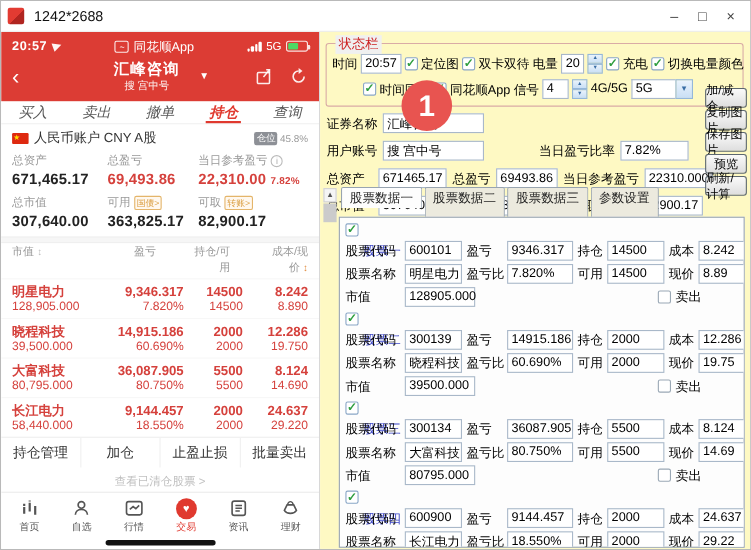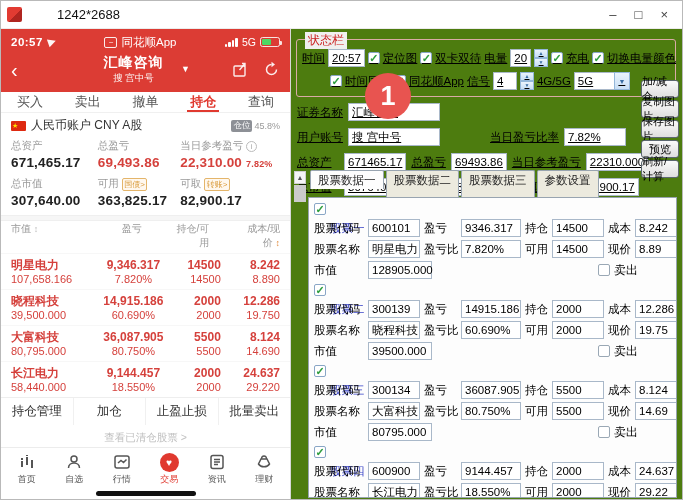--- a/index.html
+++ b/index.html
@@ -3,21 +3,21 @@
 <meta charset="utf-8">
 <style>
   * { box-sizing: border-box; margin: 0; padding: 0; }
   html,body { width:683px; height:500px; font-family:"Liberation Sans",sans-serif; background:#fff; }
   .window { width:683px; height:500px; border:1px solid #b9b9b9; display:flex; flex-direction:column; overflow:hidden; background:#fff; }
 
   
   .titlebar { height:28px; flex:0 0 auto; display:flex; align-items:center; padding:0 6px; background:#fff; border-bottom:1px solid #ececec; }
   .applogo { width:15px; height:15px; background:linear-gradient(135deg,#e23b32 55%,#b02520 55%); margin-right:5px; border-radius:2px; }
   .title-text { font-size:13px; color:#111; font-weight:bold; }
-  .title-res { font-size:13px; color:#111; margin-left:30px; }
+  .title-res { font-size:13px; color:#111; margin-left:4px; }
   .win-controls { margin-left:auto; display:flex; gap:18px; padding-right:8px; color:#444; font-size:13px; }
   .win-controls span { cursor:default; }
 
   .main { flex:1; display:flex; min-height:0; }
 
   
   .phone { width:290px; flex:0 0 auto; display:flex; flex-direction:column; background:#fff; border-right:1px solid #d8d8d8; overflow:hidden; }
   .ph-header { background:#dc3c34; color:#fff; padding:3px 10px 7px; }
   .ph-status { display:flex; align-items:center; font-size:11.5px; height:20px; }
   .ph-status .time { font-weight:bold; letter-spacing:.5px; }
@@ -32,21 +32,21 @@
   .ph-nav { display:flex; align-items:center; margin-top:2px; }
   .back { font-size:20px; line-height:18px; width:24px; color:#fff; }
   .nav-center { flex:1; text-align:center; position:relative; }
   .nav-title { font-size:14px; font-weight:bold; letter-spacing:1px; }
   .nav-sub { font-size:9.5px; opacity:.95; }
   .nav-caret { position:absolute; right:42px; top:10px; font-size:9px; }
   .nav-icons { display:flex; gap:14px; }
   .nav-icons svg { display:block; }
 
   .ph-tabs { display:flex; height:27px; align-items:stretch; font-size:13px; color:#555; border-bottom:1px solid #f0f0f0; }
-  .ph-tab { flex:1; display:flex; align-items:center; justify-content:center; position:relative; }
+  .ph-tab { flex:1; display:flex; align-items:center; justify-content:center; position:relative;font-style:italic; }
   .ph-tab.active { color:#e0392f; font-weight:bold; }
   .ph-tab.active::after { content:""; position:absolute; bottom:0; left:22%; right:22%; height:2px; background:#e0392f; }
 
   .acct { display:flex; align-items:center; padding:4px 10px 2px; font-size:12px; color:#333; }
   .flag { width:15px; height:10px; background:#de2910; color:#ffde00; font-size:7px; line-height:10px; padding-left:1px; margin-right:5px; border-radius:1px; }
   .pos-badge { margin-left:auto; display:flex; align-items:center; font-size:9px; color:#999; }
   .pos-badge b { background:#8d9096; color:#fff; font-weight:normal; padding:0 2px; border-radius:2px; margin-right:2px; font-size:8.5px; }
 
   .stats { display:grid; grid-template-columns:1fr .95fr 1.15fr; padding:3px 10px 7px; row-gap:7px; }
   .stat .lb { font-size:10.5px; color:#999; display:flex; align-items:center; gap:3px; }
@@ -62,42 +62,42 @@
   .minute-row .t { font-size:13px; font-weight:bold; color:#333; }
   .toggle { width:37px; height:20px; background:#e4e4e6; border-radius:10px; position:relative; }
   .toggle i { position:absolute; left:1px; top:1px; width:18px; height:18px; background:#fff; border-radius:50%; box-shadow:0 1px 2px rgba(0,0,0,.25); }
 
   .lheaders { display:flex; padding:1px 10px 3px; font-size:10px; color:#999;gap:34px; }
   .lheaders .c1 { width:33%; } .lheaders .c2 { width:25%; text-align:right; }
   .lheaders .c3 { width:20%; text-align:right; } .lheaders .c4 { width:22%; text-align:right; }
   .sort-g { color:#bbb; font-size:9px; } .sort-o { color:#e08a3c; font-size:9px; }
 
   .hrow { display:flex; padding:4px 10px 3px; border-top:1px solid #f7f7f7; color:#d5413c; }
-  .hrow .c1 { width:33%; } .hrow .c2 { width:25%; text-align:center; }
+  .hrow .c1 { width:33%; } .hrow .c2 { width:25%; text-align:right; }
   .hrow .c3 { width:20%; text-align:right; } .hrow .c4 { width:22%; text-align:right; }
   .hrow .l1 { font-size:12px; font-weight:bold; line-height:14px; }
   .hrow .l2 { font-size:11px; line-height:14px; }
 
   .act-bar { display:flex; border-top:1px solid #eee; height:28px; flex:0 0 auto; }
   .act-item { flex:1; display:flex; align-items:center; justify-content:center; font-size:12.5px; color:#333; }
   .act-item + .act-item { border-left:1px solid #f0f0f0; }
   .cleared { text-align:center; font-size:10.5px; color:#c0c0c0; padding:6px 0 2px; }
   .ph-spacer { flex:1; }
 
   .tabbar { display:flex; border-top:1px solid #ececec; padding:4px 2px 1px; flex:0 0 auto; }
   .tb-item { flex:1; display:flex; flex-direction:column; align-items:center; gap:1px; color:#555; }
   .tb-item .cap { font-size:9px; }
   .tb-item.active { color:#e0392f; }
   .tb-icon { height:20px; display:flex; align-items:center; justify-content:center; }
   .trade-circ { width:19px; height:19px; border-radius:50%; background:#e0392f; color:#fff; font-size:10px; display:flex; align-items:center; justify-content:center; }
   .home-strip { height:12px; display:flex; align-items:center; justify-content:center; flex:0 0 auto; }
   .home-bar { width:100px; height:5px; background:#111; border-radius:3px; }
 
   
-  .rpanel { flex:1; background:#4d7c0f; position:relative; font-size:12px; color:#000; min-width:0;text-decoration:underline; }
+  .rpanel { flex:1; background:#fef9c3; position:relative; font-size:12px; color:#000; min-width:0; }
   .groupbox { position:relative; margin:10px 6px 0 5px; border:1px solid #d9aba6; border-radius:3px; padding:9px 5px 4px; }
   .gb-title { position:absolute; top:-8px; left:8px; background:#f0f0f0; color:#cc2222; padding:0 3px; font-size:12px; }
   .sb-row { display:flex; align-items:center; gap:3px; font-size:11.5px; margin-bottom:5px; white-space:nowrap; }
   .sb-row.r2 { margin-left:28px; margin-bottom:2px; }
   .tinput { background:#fff; border:1px solid #a9b8c9; height:18px; display:flex; align-items:center; padding:0 3px; font-size:11.5px; }
   .cbx { width:12px; height:12px; background:#fff; border:1px solid #89a6c6; color:#2f9e3f; font-size:11px; line-height:10px; text-align:center; font-weight:bold; flex:0 0 auto; border-radius:2px; }
   .cbx.empty { color:transparent; border-color:#9aa8b5; }
   .spin { width:14px; height:18px; display:flex; flex-direction:column; flex:0 0 auto; }
   .spin b { flex:1; background:linear-gradient(#eaf3fc,#c9dff5); border:1px solid #94b7da; font-size:5px; line-height:7px; color:#3a6ea5; text-align:center; font-weight:normal; }
   .dd { display:flex; height:18px; }
@@ -250,21 +250,21 @@
       <div class="lheaders">
         <span class="c1"><span>市值</span> <span class="sort-g">↕</span></span>
         <span class="c2">盈亏</span>
         <span class="c3">持仓/可用</span>
         <span class="c4"><span>成本/现价</span> <span class="sort-o">↕</span></span>
       </div>
 
       <div class="hrow">
         <span class="c1">
             <div class="l1">明星电力</div>
-            <div class="l2">107,658.166</div>
+            <div class="l2">128,905.000</div>
           </span>
         <span class="c2">
             <div class="l1">9,346.317</div>
             <div class="l2">7.820%</div>
           </span>
         <span class="c3">
             <div class="l1">14500</div>
             <div class="l2">14500</div>
           </span>
         <span class="c4">

